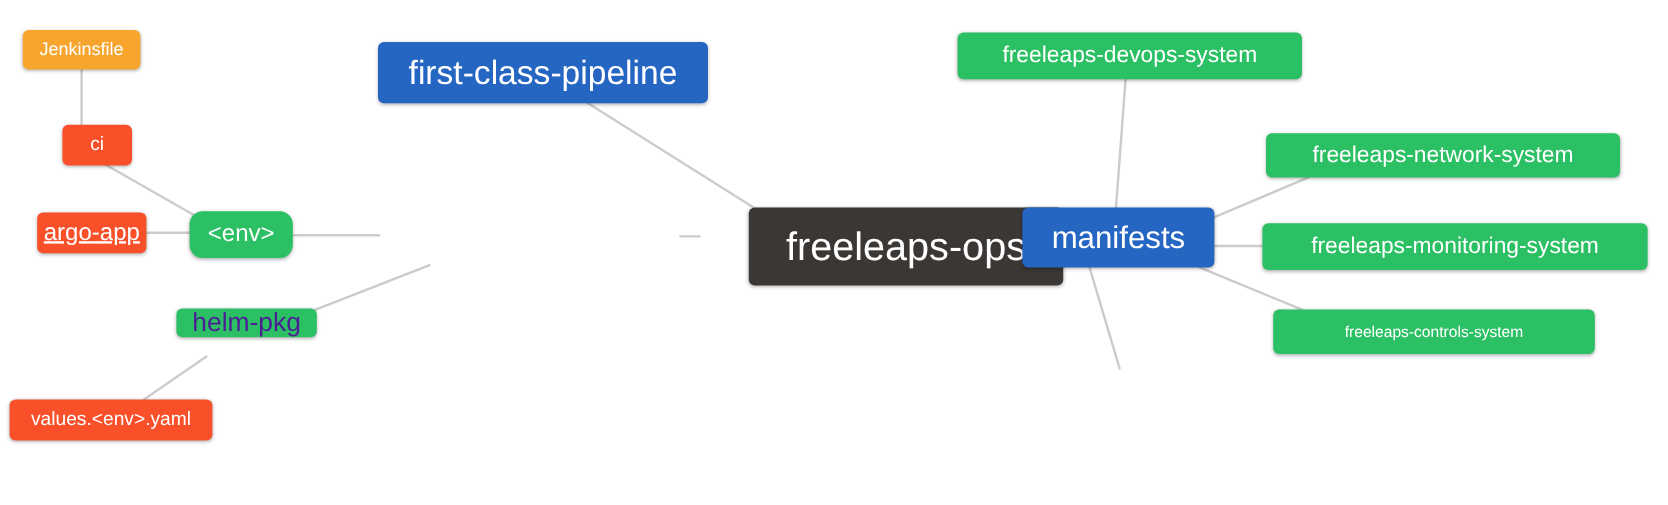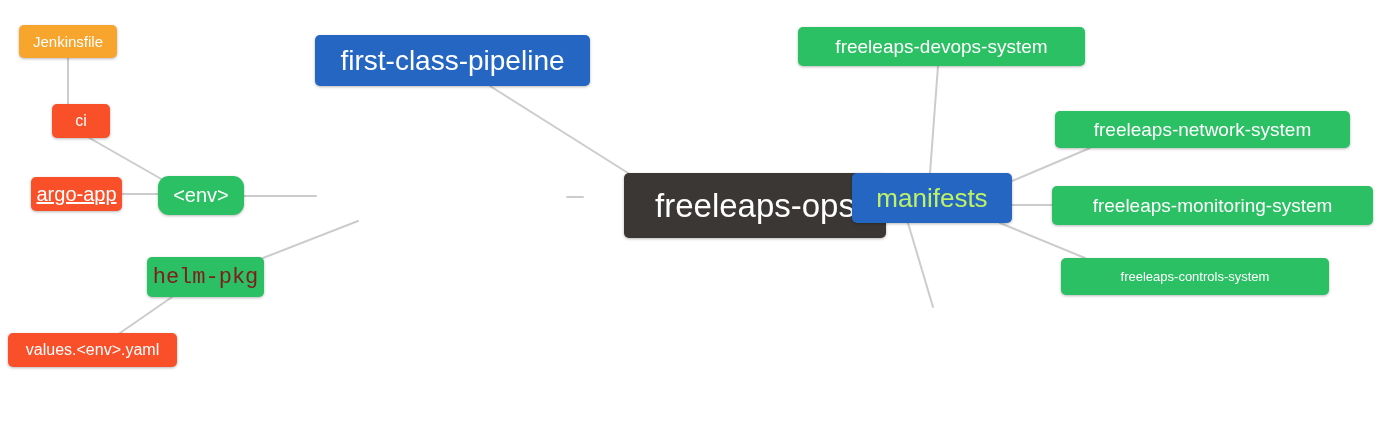--- a/index.html
+++ b/index.html
@@ -54,22 +54,22 @@
       <line x1="930" y1="173" x2="938" y2="66" stroke="#cccccc" stroke-width="2" stroke-linecap="round"></line>
       <line x1="1012" y1="181" x2="1090" y2="148" stroke="#cccccc" stroke-width="2" stroke-linecap="round"></line>
       <line x1="1012" y1="205" x2="1052" y2="205" stroke="#cccccc" stroke-width="2" stroke-linecap="round"></line>
       <line x1="1000" y1="223" x2="1085" y2="258" stroke="#cccccc" stroke-width="2" stroke-linecap="round"></line>
       <line x1="908" y1="223" x2="933" y2="307" stroke="#cccccc" stroke-width="2" stroke-linecap="round"></line>
     </svg>
 <div class="node" style="left: 19px; top: 25px; width: 98px; height: 33px; font-size: 15px; background: rgb(247, 165, 45); color: rgb(255, 255, 255);">Jenkinsfile</div>
     <div class="node" style="left: 52px; top: 104px; width: 58px; height: 34px; font-size: 16px; background: rgb(249, 80, 42); color: rgb(255, 255, 255);">ci</div>
     <div class="node" style="left: 31px; top: 177px; width: 91px; height: 34px; font-size: 20px; background: rgb(249, 80, 42); color: rgb(255, 255, 255); text-decoration: underline;">argo-app</div>
     <div class="node" style="left: 158px; top: 176px; width: 86px; height: 39px; font-size: 20px; background: rgb(42, 192, 99); color: rgb(255, 255, 255); border-radius: 11px;">&lt;env&gt;</div>
-    <div class="node" style="left: 147px; top: 257px; width: 117px; height: 40px; font-size: 22px; background: rgb(42, 192, 99); color: #7f1d1d; font-family: Liberation Mono, monospace;">helm-pkg</div>
+    <div class="node" style="left: 147px; top: 257px; width: 117px; height: 24px; font-size: 22px; background: rgb(42, 192, 99); color: #4c1d95;">helm-pkg</div>
     <div class="node" style="left: 8px; top: 333px; width: 169px; height: 34px; font-size: 16px; background: rgb(249, 80, 42); color: rgb(255, 255, 255);">values.&lt;env&gt;.yaml</div>
     <div class="node" style="left: 315px; top: 35px; width: 275px; height: 51px; font-size: 28px; background: rgb(37, 102, 194); color: rgb(255, 255, 255);">first-class-pipeline</div>
     <div class="node" style="left: 583px; top: 173px; width: 262px; height: 65px; font-size: 33px; background: rgb(59, 55, 53); color: rgb(255, 255, 255); margin-left: 41px;">freeleaps-ops</div>
-    <div class="node" style="left: 852px; top: 173px; width: 160px; height: 50px; font-size: 26px; background: rgb(37, 102, 194); color: #bef264;">manifests</div>
+    <div class="node" style="left: 852px; top: 173px; width: 160px; height: 50px; font-size: 26px; background: rgb(37, 102, 194); color: #ffffff;">manifests</div>
     <div class="node" style="left: 798px; top: 27px; width: 287px; height: 39px; font-size: 19px; background: rgb(42, 192, 99); color: rgb(255, 255, 255);">freeleaps-devops-system</div>
     <div class="node" style="left: 1055px; top: 111px; width: 295px; height: 37px; font-size: 19px; background: rgb(42, 192, 99); color: rgb(255, 255, 255);">freeleaps-network-system</div>
     <div class="node" style="left: 1052px; top: 186px; width: 321px; height: 39px; font-size: 19px; background: rgb(42, 192, 99); color: rgb(255, 255, 255);">freeleaps-monitoring-system</div>
     <div class="node" style="left: 1061px; top: 258px; width: 268px; height: 37px; font-size: 13px; background: rgb(42, 192, 99); color: rgb(255, 255, 255);">freeleaps-controls-system</div>
   </div>
 
 </body></html>

